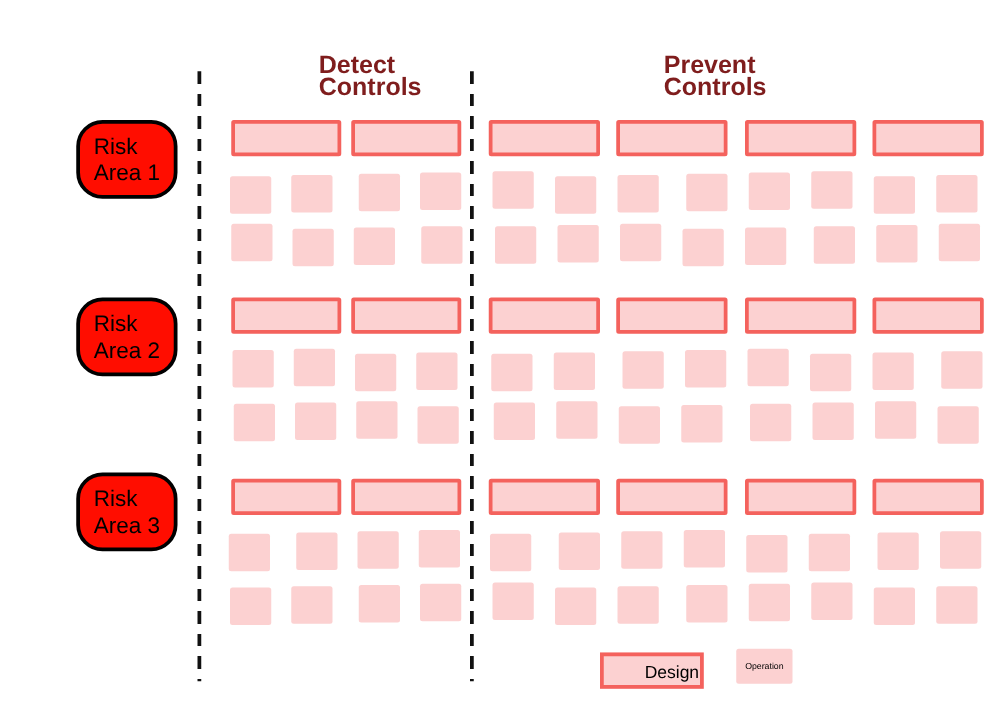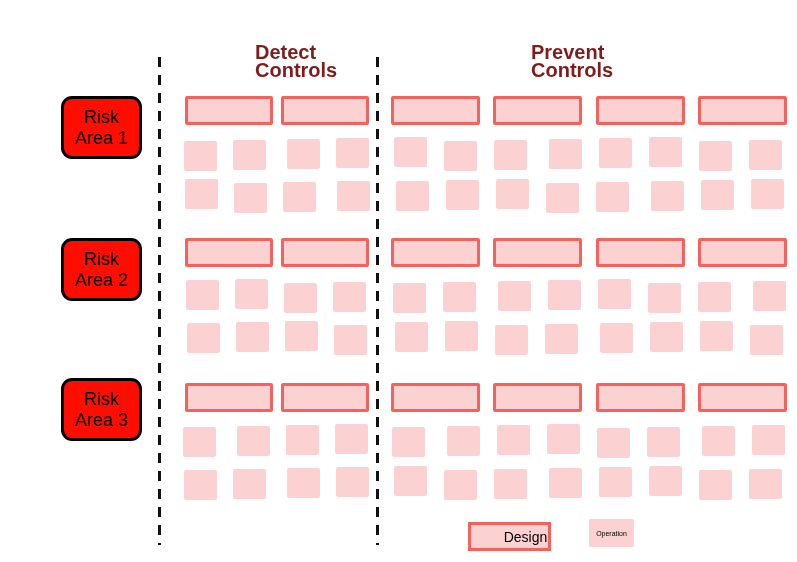--- a/index.html
+++ b/index.html
@@ -29,38 +29,38 @@
   .col-header {
     position: absolute; top: 43px;
     font-size: 20px; font-weight: bold; color: #7f1d1d;
     white-space: pre-line; line-height: 18px;
   }
   .hdr-detect { left: 255px; }
   .hdr-prevent { left: 508px; margin-left: 23px; }
   .risk-box {
     position: absolute; left: 61px; width: 81px; height: 63px;
     background: var(--risk-fill);
-    border: 3px solid #000; border-radius: 11px;
+    border: 3px solid #000; border-radius: 21px;
     box-sizing: border-box;
     display: flex; align-items: center; justify-content: center;
-    text-align: center; white-space: pre-line;
+    text-align: left; white-space: pre-line;
     font-size: 18px; line-height: 21px; color: #000;
   }
   .design-box {
     position: absolute; height: 29px;
     background: var(--control-fill);
     border: 3px solid var(--design-border);
     box-sizing: border-box; border-radius: 2px;
   }
   .op-box {
     position: absolute; width: 33px; height: 30px;
     background: var(--control-fill); border-radius: 2px;
   }
   .legend-design {
-    position: absolute; left: 468px; top: 522px; width: 83px; height: 29px;
+    position: absolute; left: 480px; top: 522px; width: 83px; height: 29px;
     background: var(--control-fill);
     border: 3px solid var(--design-border); box-sizing: border-box;
     display: flex; align-items: center; justify-content: center;
     font-size: 14px; color: #000; padding-left: 32px;
   }
   .legend-operation {
     position: absolute; left: 589px; top: 519px; width: 45px; height: 28px;
     background: var(--control-fill); border-radius: 2px;
     display: flex; align-items: center; justify-content: center;
     font-size: 7px; color: #000;

